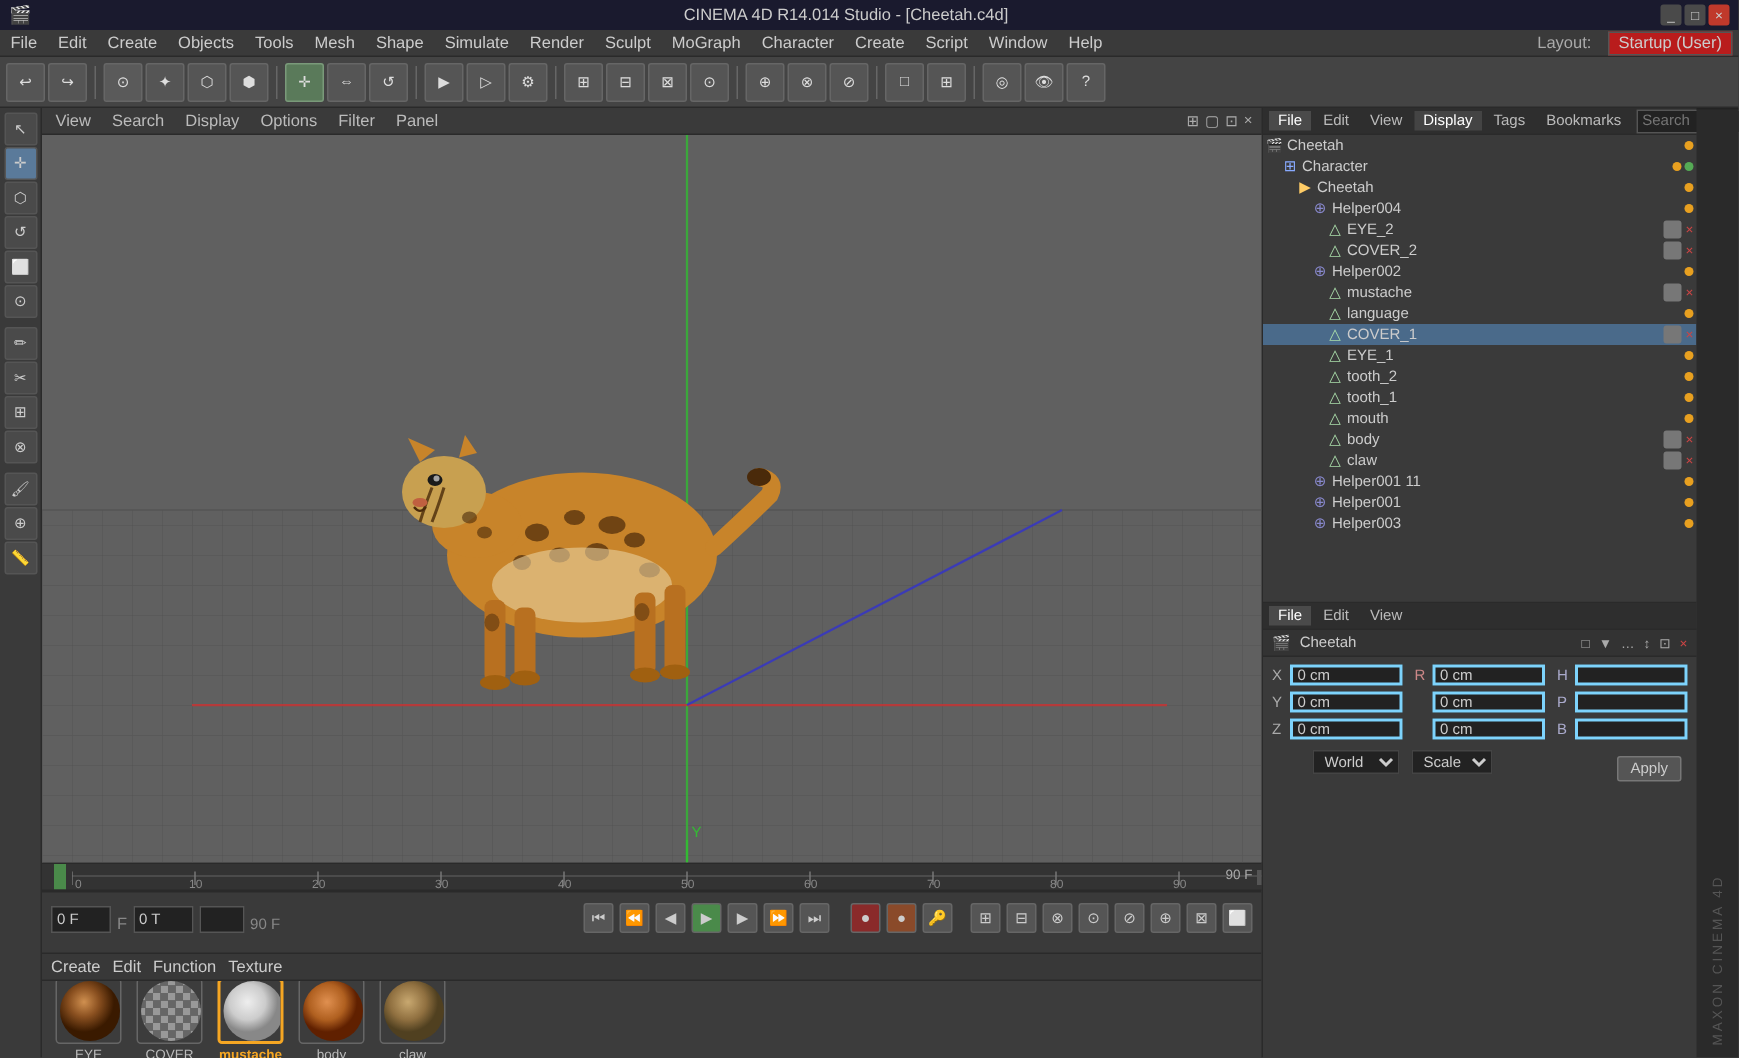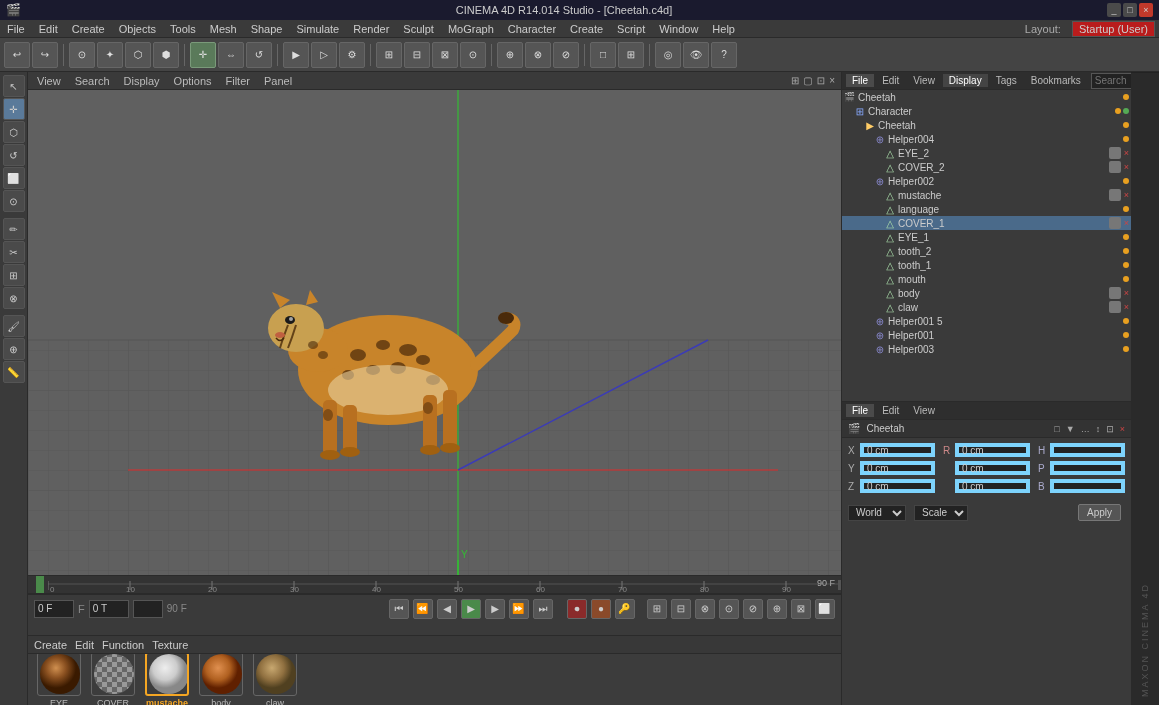--- a/index.html
+++ b/index.html
@@ -72,21 +72,21 @@
 
     
     #timeline {
       height: 60px; background: #3a3a3a; border-top: 1px solid #2a2a2a; display: flex; flex-direction: column;
     }
     #timeline-ruler {
       height: 18px; background: #333; display: flex; align-items: center; padding: 0 4px;
       border-bottom: 1px solid #2a2a2a; font-size: 10px; color: #999; position: relative; overflow: hidden;
     }
     #timeline-controls {
-      height: 28px; background: #3a3a3a; display: flex; align-items: center; padding: 0 6px; gap: 4px;
+      height: 28px; background: #3a3a3a; display: flex; align-items: flex-end; padding: 0 6px; gap: 4px;
       border-top: 1px solid #2a2a2a;
     }
     .tc-field {
       width: 40px; height: 18px; background: #222; border: 1px solid #555; color: #ccc;
       font-size: 10px; padding: 1px 3px; display: flex; align-items: center;
     }
     .tc-btn {
       width: 20px; height: 20px; background: #555; border: 1px solid #666; border-radius: 2px;
       display: flex; align-items: center; justify-content: center; cursor: pointer; font-size: 10px; color: #ccc;
     }
@@ -151,28 +151,28 @@
     }
     #coord-header {
       height: 18px; background: #333; display: flex; align-items: center; padding: 0 6px;
       border-bottom: 1px solid #2a2a2a; font-size: 10px; gap: 6px;
     }
     .coord-row {
       display: flex; align-items: center; height: 16px; gap: 2px; padding: 0 2px;
     }
     .coord-label { width: 10px; font-size: 10px; color: #aaa; }
     .coord-field {
-      flex: 1; height: 14px; background: #222; border: 4px solid #7dd3fc; color: #ccc;
+      flex: 1; height: 14px; background: #222; border: 2px solid #7dd3fc; color: #ccc;
       font-size: 10px; padding: 0 3px; display: flex; align-items: center;
     }
     #apply-btn {
       margin: 4px; padding: 2px 8px; background: #555; border: 1px solid #777; color: #ccc;
       font-size: 10px; cursor: pointer; align-self: flex-end; border-radius: 2px;
     }
-    #coord-row-full { display: flex; align-items: center; padding: 2px 6px; gap: 4px; }
+    #coord-row-full { display: flex; padding: 2px 6px; gap: 4px; margin-left: 27px; }
     .coord-dropdown {
       height: 16px; background: #222; border: 1px solid #444; color: #ccc; font-size: 10px; padding: 0 3px;
     }
 
     
     .cheetah-icon { color: #e8a020; font-size: 9px; }
 
     
     #search-bar {
       height: 16px; background: #222; border: 1px solid #555; width: 80px; color: #ccc; font-size: 10px; padding: 0 3px;
@@ -700,21 +700,21 @@
           <span class="tree-icon" style="color:#aaddaa;">△</span>
           <span class="tree-label">claw</span>
           <div class="tree-dots">
             <div style="width:12px;height:12px;border-radius:2px;background:#777;margin-right:1px;"></div>
             <span style="color:#cc4444;font-size:9px;cursor:pointer;">×</span>
           </div>
         </div>
 
         <div class="tree-item" style="padding-left:32px;">
           <span class="tree-icon" style="color:#8888cc;">⊕</span>
-          <span class="tree-label">Helper001 5</span>
+          <span class="tree-label">Helper001 11</span>
           <div class="tree-dots">
             <div class="tree-dot" style="background:#e8a020;"></div>
           </div>
         </div>
 
         <div class="tree-item" style="padding-left:32px;">
           <span class="tree-icon" style="color:#8888cc;">⊕</span>
           <span class="tree-label">Helper001</span>
           <div class="tree-dots">
             <div class="tree-dot" style="background:#e8a020;"></div>

